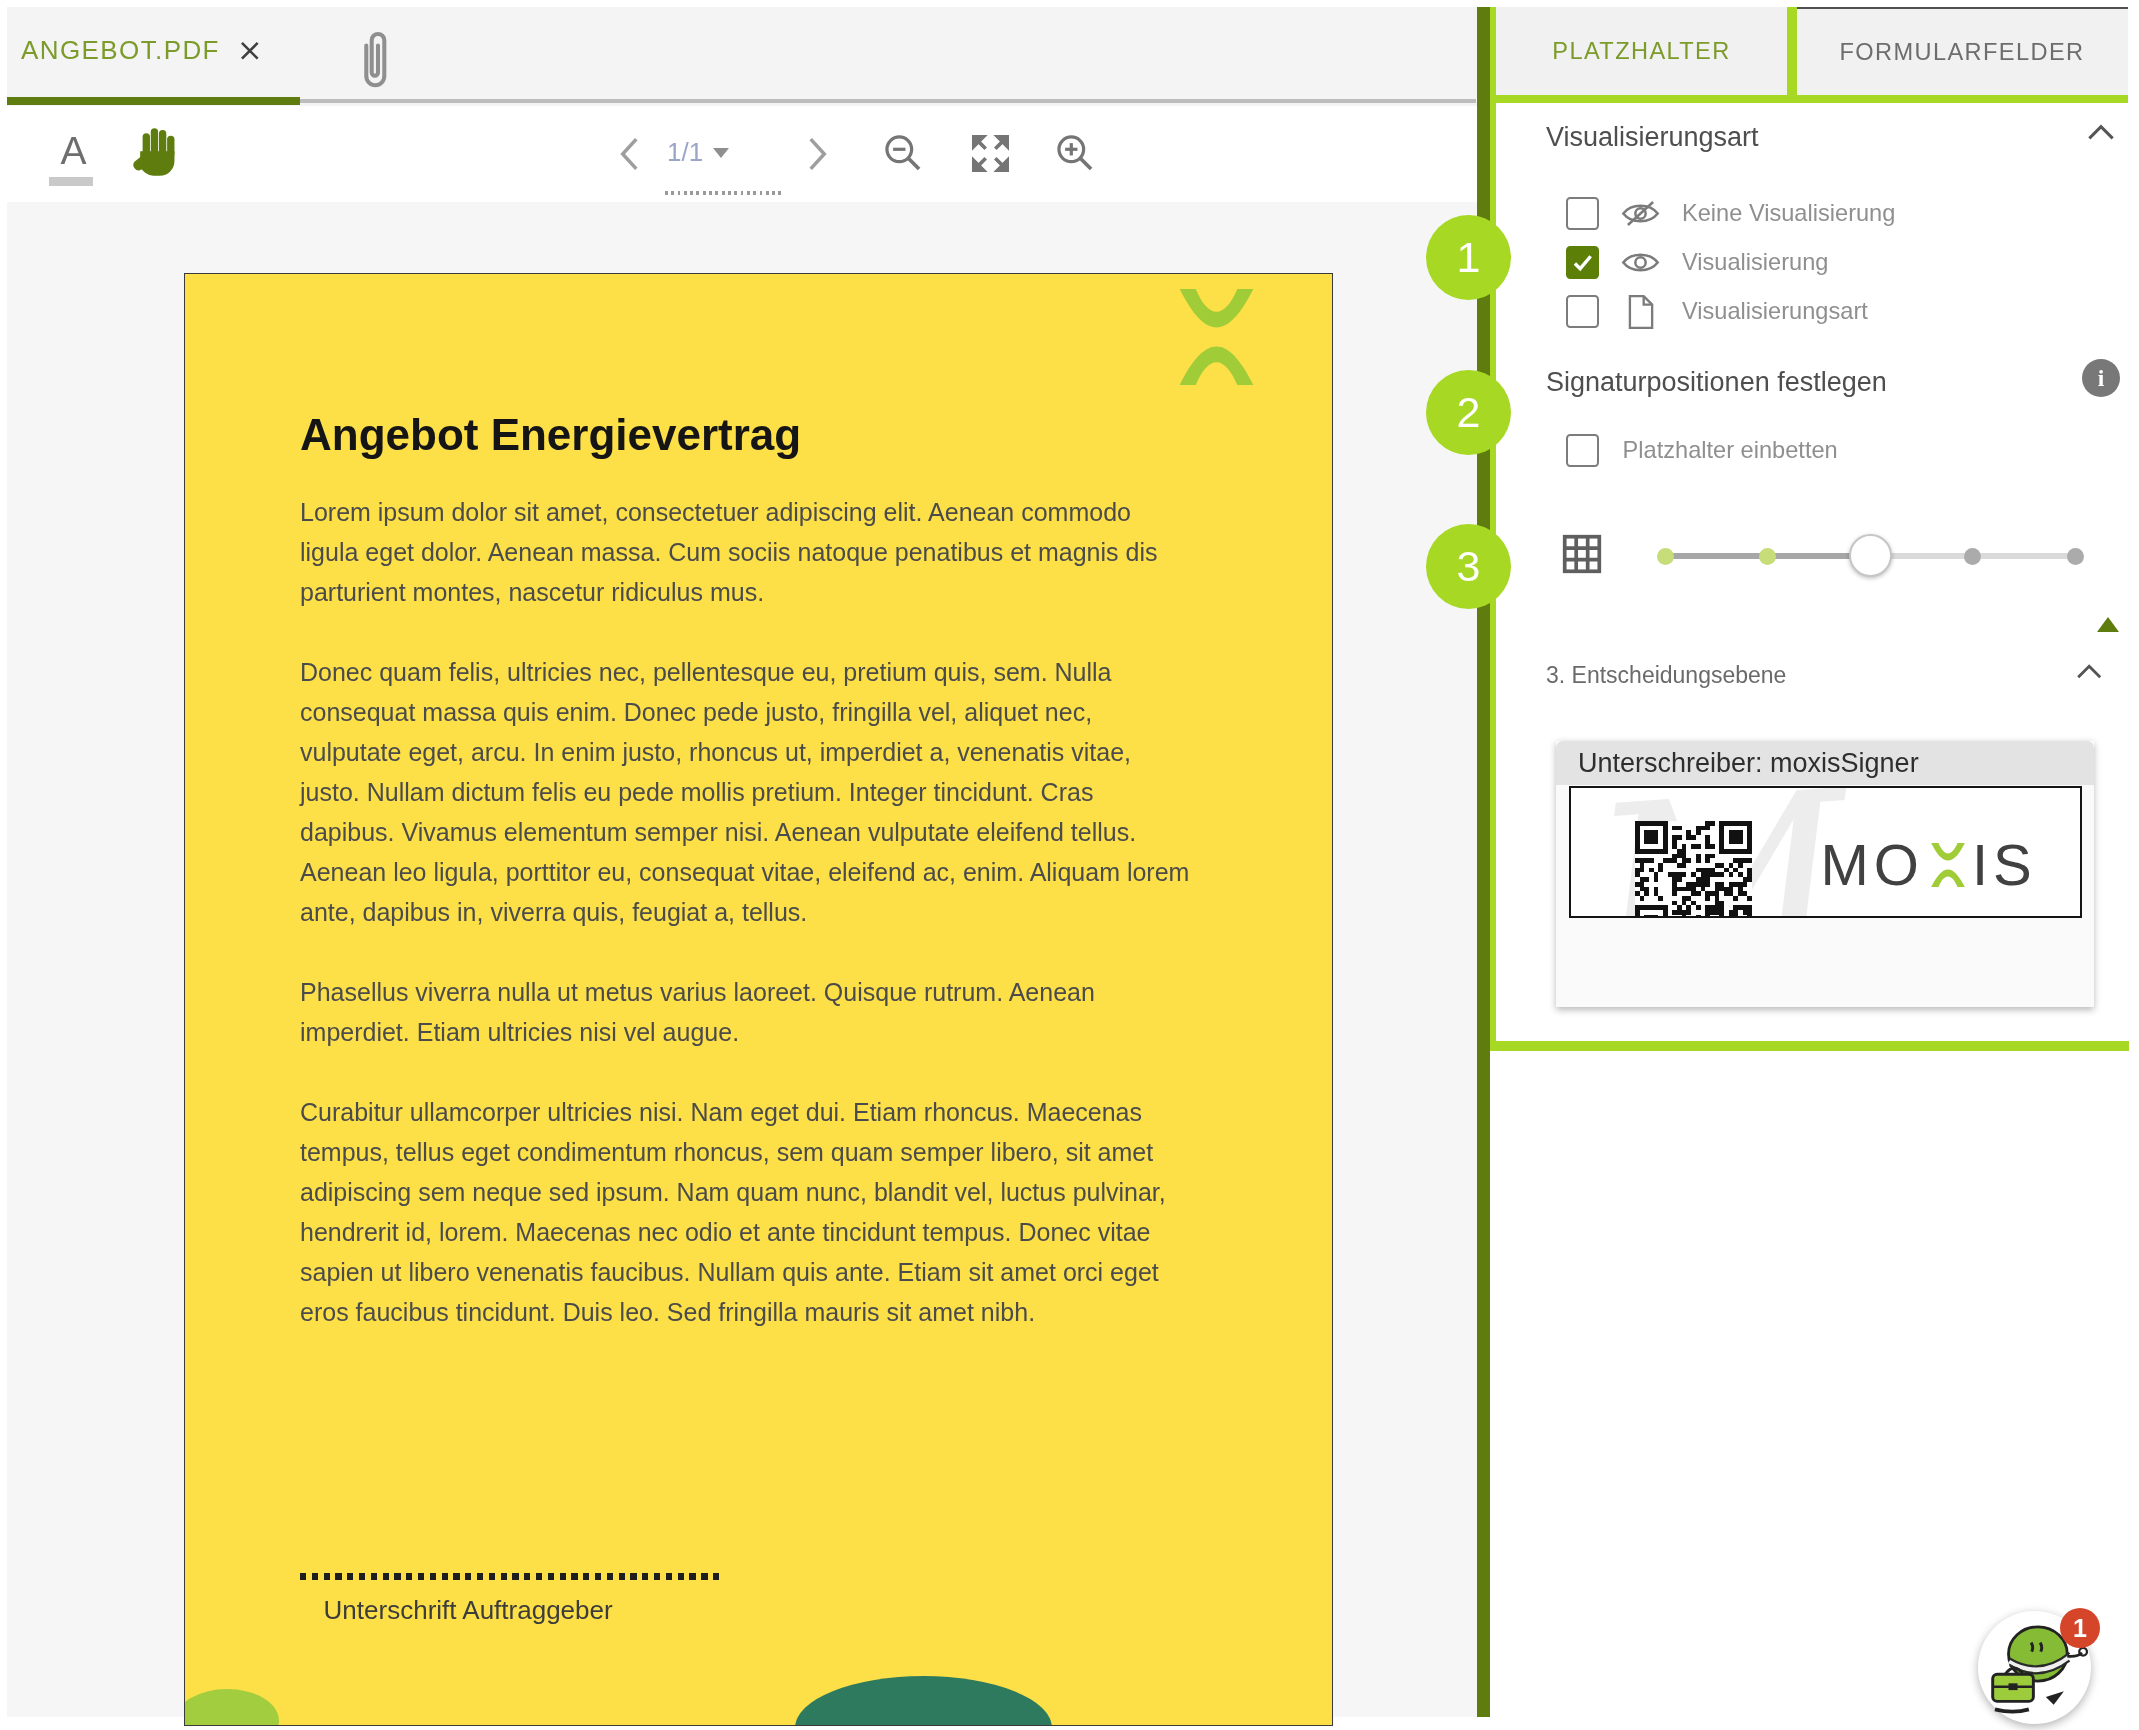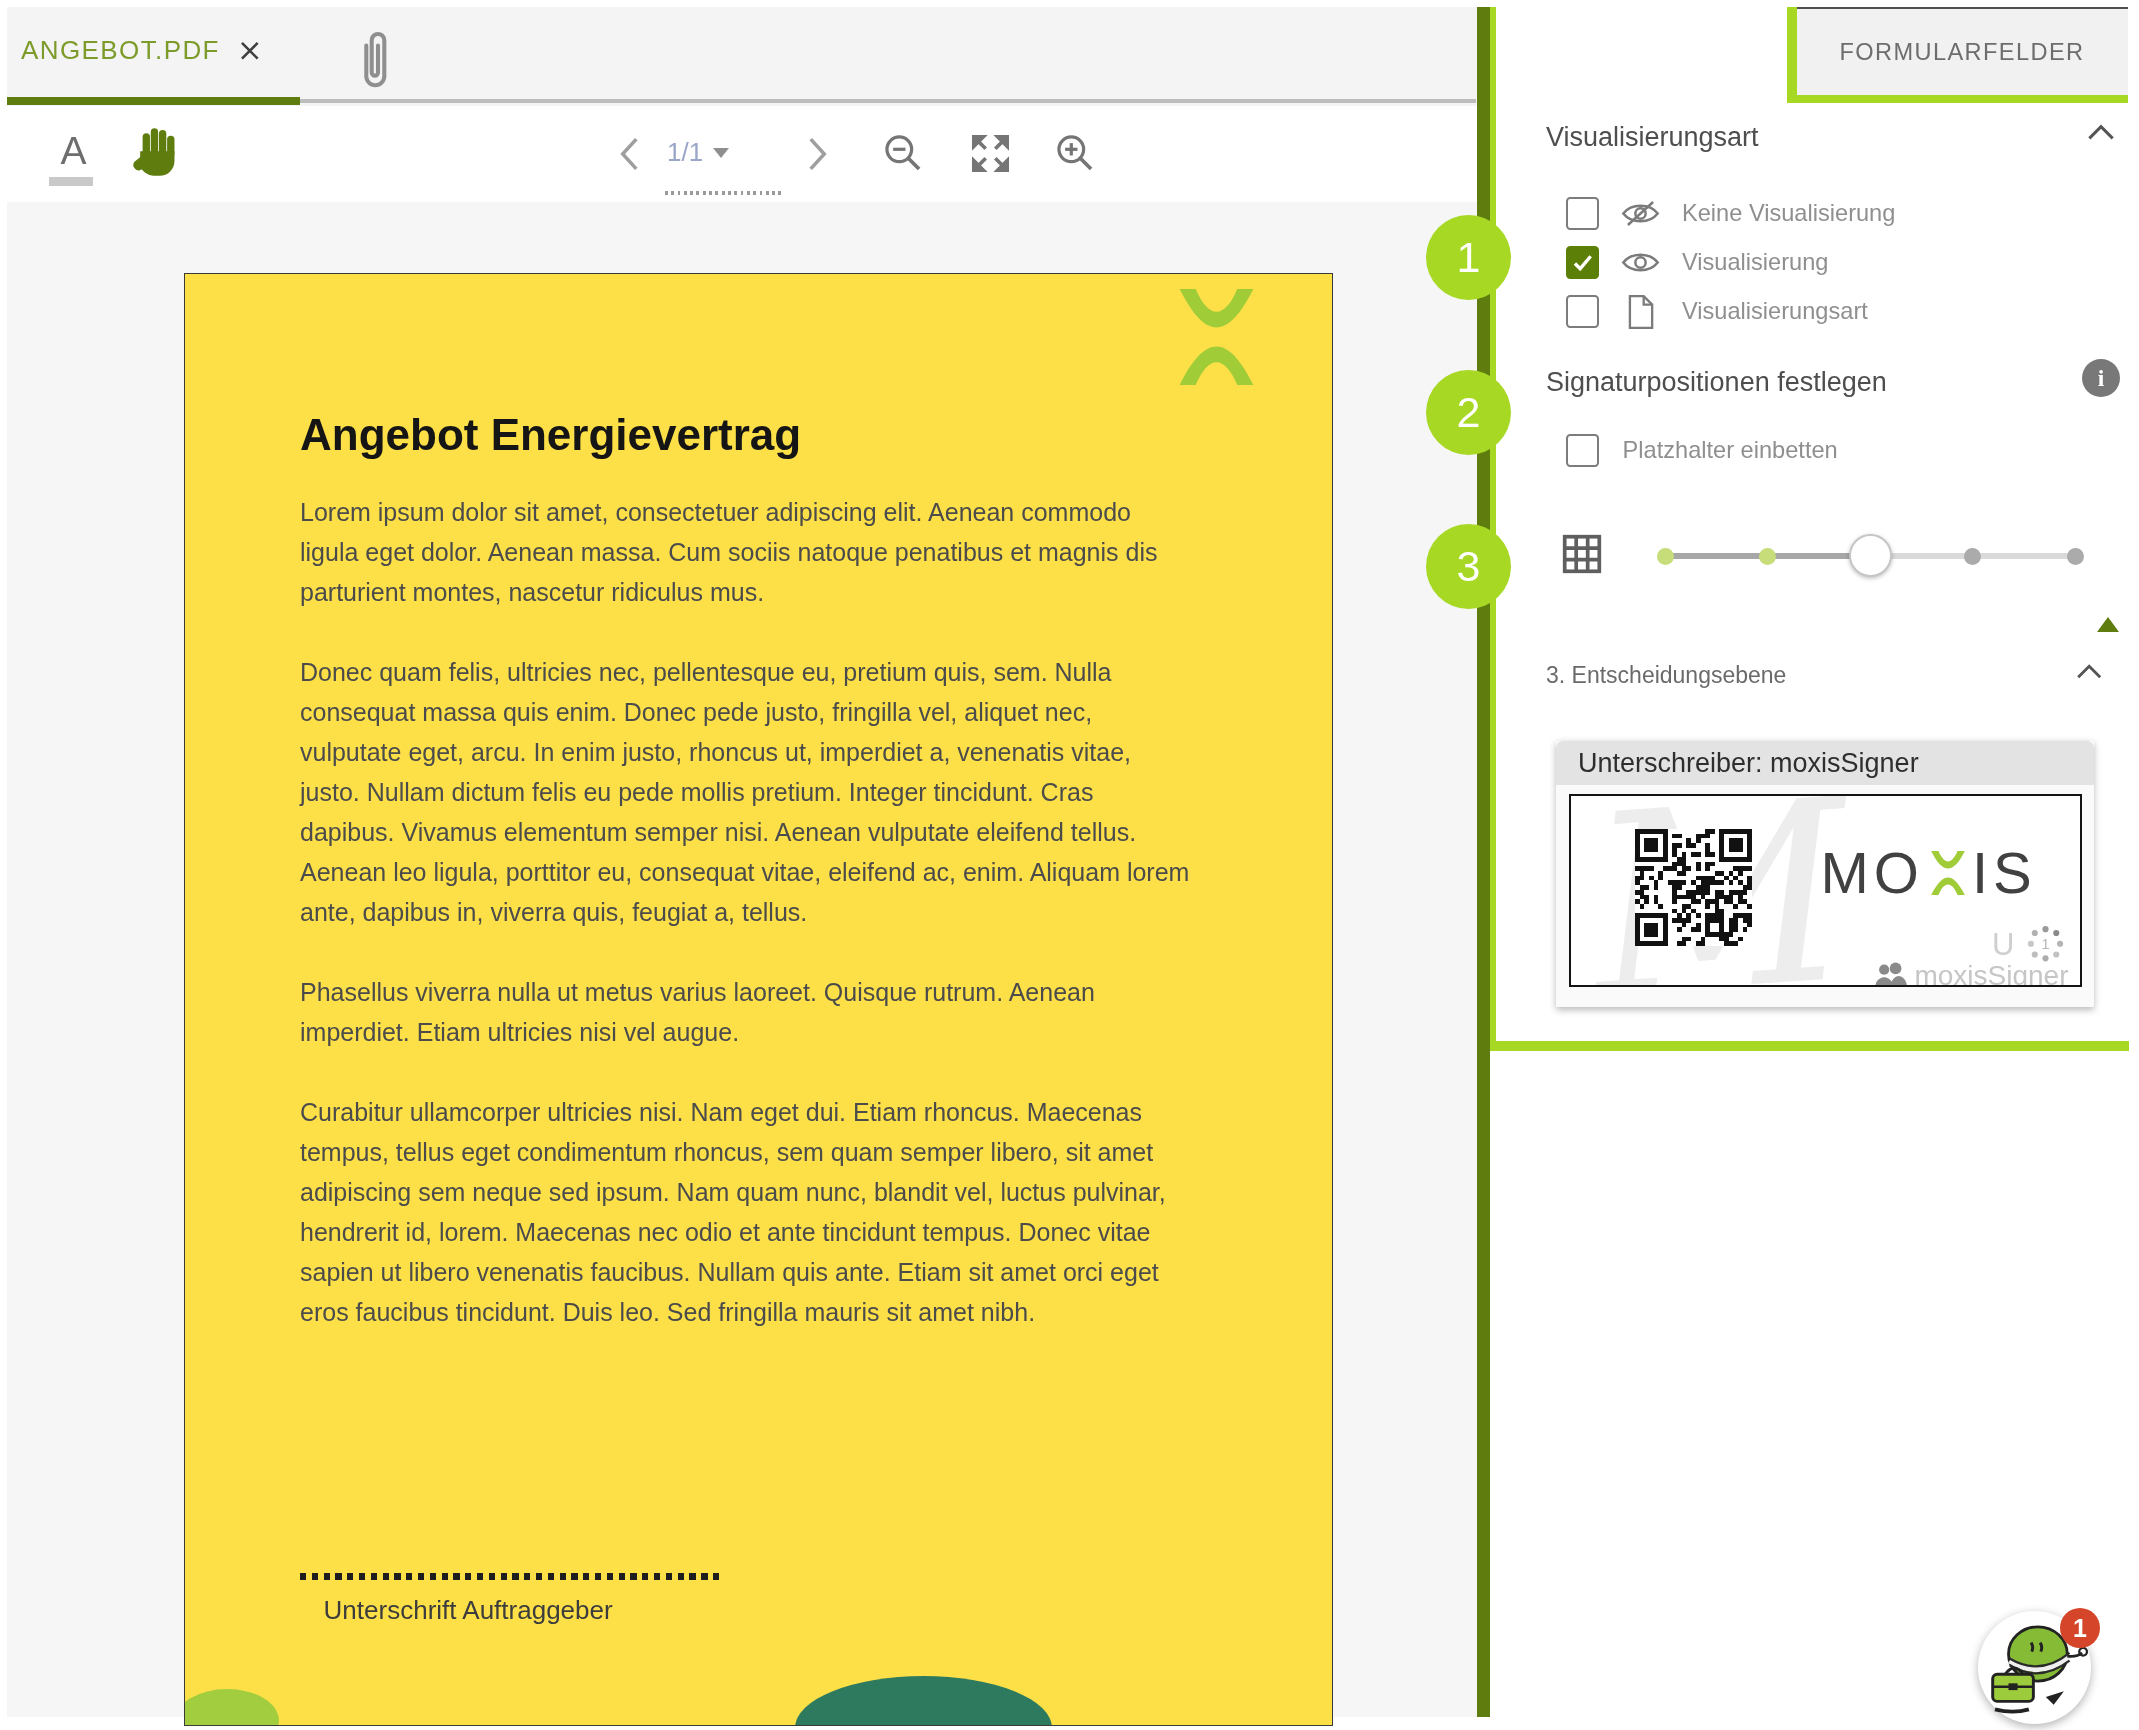--- a/index.html
+++ b/index.html
@@ -96,21 +96,21 @@
   .scroll-tri{position:absolute;left:2097px;top:617px;width:0;height:0;cursor:pointer;
               border-left:11px solid transparent;border-right:11px solid transparent;
               border-bottom:15.3px solid var(--olive-green);}
 
   .level-title{position:absolute;left:1546px;top:662px;font-size:23px;color:#6a6a6a;}
 
   .signer-card{position:absolute;left:1556px;top:741px;width:538px;height:266px;background:#fafafa;
                border-radius:1px;box-shadow:0 2.1px 7px rgba(0,0,0,.28);cursor:grab;}
   .signer-head{height:44px;background:#e3e3e3;border-radius:7px 7px 0 0;display:flex;align-items:center;
                padding-left:22px;font-size:27px;color:#2e2e2e;}
-  .sig-preview{position:absolute;left:12.5px;top:53px;width:513px;height:193px;background:#ffffff;
+  .sig-preview{position:absolute;left:12.5px;top:45px;width:513px;height:132px;background:#ffffff;
                border:2.8px solid #141414;overflow:hidden;}
   .watermark-m{position:absolute;left:21px;top:-42px;font-family:"DejaVu Serif",serif;font-style:italic;
                font-size:250px;color:#ededed;transform:rotate(-4deg);}
   .qr-box{position:absolute;left:64px;top:33px;width:117px;height:117px;}
   .moxis-logo{position:absolute;left:250px;top:43px;display:flex;align-items:center;gap:4.2px;}
   .moxis-logo .w{font-size:58px;font-weight:300;letter-spacing:4.9px;color:#414141;}
   .stamp-right{position:absolute;right:12.5px;top:127px;display:flex;align-items:center;gap:9.7px;}
   .stamp-right .u{font-size:31px;color:#cfcfcf;}
   .stamp-signer{position:absolute;right:11px;top:164px;display:flex;align-items:center;gap:7px;}
   .stamp-signer .nm{font-size:28px;color:#c6c6c6;}
@@ -235,20 +235,23 @@
 
   <div class="divider-bar"></div>
   <div class="hl-left"></div>
   <div class="hl-bottom"></div>
   <div class="step step1">1</div>
   <div class="step step2">2</div>
   <div class="step step3">3</div>
 
   <div class="panel"></div>
 
+  <div class="panel-tab tab-platzhalter">
+    <span>PLATZHALTER</span>
+  </div>
   <div class="tab-gap"></div>
   <div class="panel-tab tab-formularfelder">
     <span>FORMULARFELDER</span>
   </div>
 
   <div class="sec-title" style="left:1546px;top:122px;">Visualisierungsart</div>
   <div class="chev-btn" style="left:2087px;top:122px;">
     <svg width="28" height="21" viewBox="0 0 24 16">
       <polyline points="2,13 12,3 22,13" fill="none" stroke="#555" stroke-width="2.6"></polyline>
     </svg>

